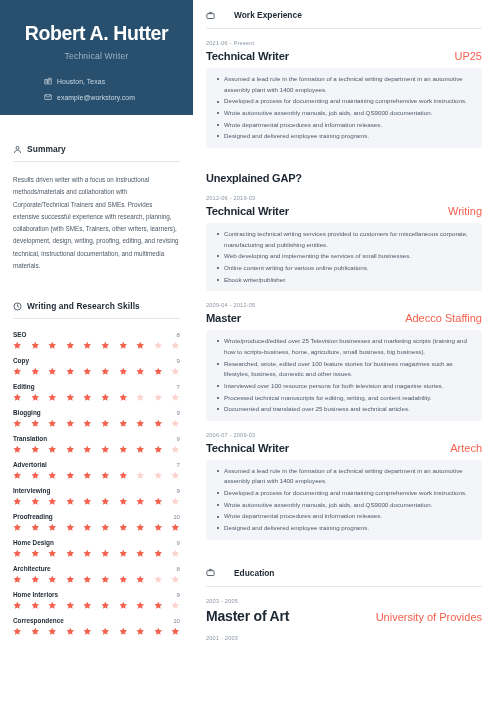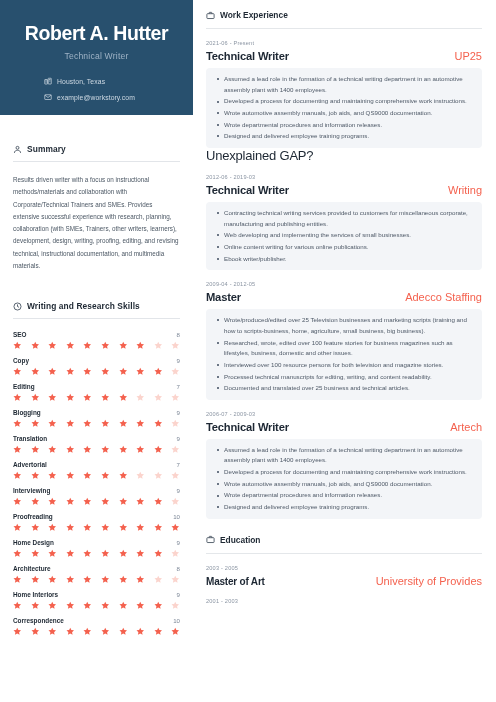--- a/index.html
+++ b/index.html
@@ -63,21 +63,21 @@
   .skill { margin-bottom: 7.5px; }
   .skill-top { display:flex; justify-content:space-between; align-items:baseline; }
   .skill-name { font-size: 6.4px; font-weight:700; color:#1e2833; }
   .skill-score { font-size: 6.1px; color:#7b8696; }
   .stars { display:flex; justify-content:space-between; margin-top:3px; }
   .star { width: 8.5px; height: 8.5px; display:block; }
 
   
   .main { flex:1; padding: 10px 14px 0 13px; min-width:0; }
   .main-head {
-    display:flex; align-items:center; gap:5px;
+    display:flex; align-items:center; gap:19px;
     font-size: 8.4px; font-weight:700; color:#1e2833;
   }
   .main-head .ico { display:flex; color:#3d4a58; }
   .main-rule { height:1px; background:#e4e7ea; margin-top:8px; }
 
   .entry { margin-top: 11px; }
   .entry-date { font-size:5.6px; color:#8b95a3; letter-spacing:.2px; }
   .entry-row { display:flex; justify-content:space-between; align-items:baseline; margin-top:4px; }
   .entry-title { font-size:11.2px; font-weight:700; color:#1d2733; letter-spacing:-.2px; }
   .entry-org { font-size:11px; color:#f4614e; font-weight:400; white-space:nowrap; padding-left:8px; }
@@ -98,25 +98,25 @@
     margin-bottom: 1px;
   }
   .bullets li:last-child { margin-bottom:0; }
   .bullets li::before {
     content:"";
     position:absolute; left:1.5px; top:4.2px;
     width:2px; height:2px; background:#6b7685; border-radius:0;
   }
 
   .gap-note {
-    font-size: 13px; font-weight:400; color:#1d2733;
-    margin-top: 0; letter-spacing:-.2px;
+    font-size: 11px; font-weight:700; color:#1d2733;
+    margin-top: 24px; letter-spacing:-.2px;
   }
   .edu-entry { margin-top: 11px; }
-  .edu-entry .entry-title { font-size:10px; }
+  .edu-entry .entry-title { font-size:14px; }
 </style>
 </head>
 <body>
 
 <div class="page">
 
   <aside class="sidebar">
 
     <div class="sidebar-header">
       <div class="name">Robert A. Hutter</div>
@@ -700,21 +700,21 @@
           <ul class="bullets">
             <li>Assumed a lead role in the formation of a technical writing department in an automotive assembly plant with 1400 employees.</li>
             <li>Developed a process for documenting and maintaining comprehensive work instructions.</li>
             <li>Wrote automotive assembly manuals, job aids, and QS9000 documentation.</li>
             <li>Wrote departmental procedures and information releases.</li>
             <li>Designed and delivered employee training programs.</li>
           </ul>
         </div>
       </div>
 
-    <div class="main-head" style="margin-top:16px;">
+    <div class="main-head" style="margin-top:28px;">
       <span class="ico">
         <svg width="9" height="9" viewBox="0 0 16 16" fill="none" stroke="currentColor" stroke-width="1.5">
           <rect x="1.6" y="4.8" width="12.8" height="8.6" rx="1.2"></rect>
           <path d="M5.6 4.8V3.4a1 1 0 0 1 1-1h2.8a1 1 0 0 1 1 1v1.4"></path>
         </svg>
       </span>
       <span>Education</span>
     </div>
     <div class="main-rule"></div>
 

